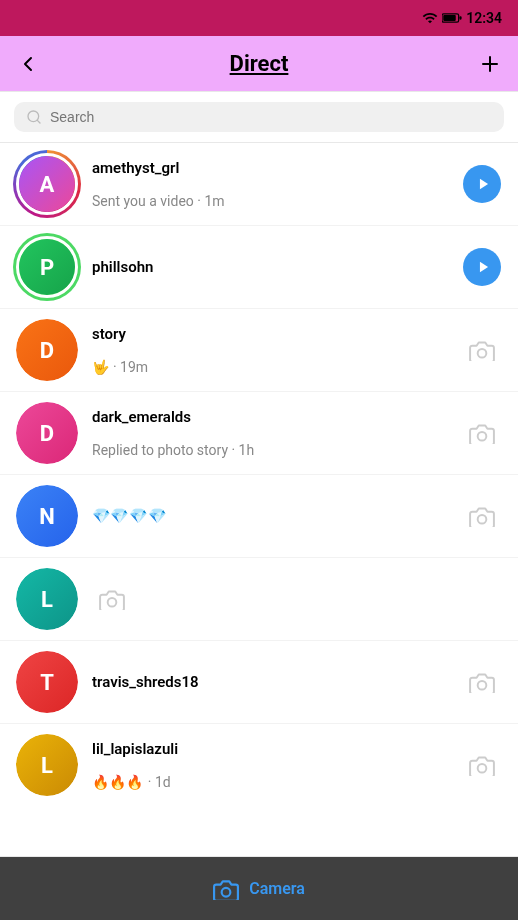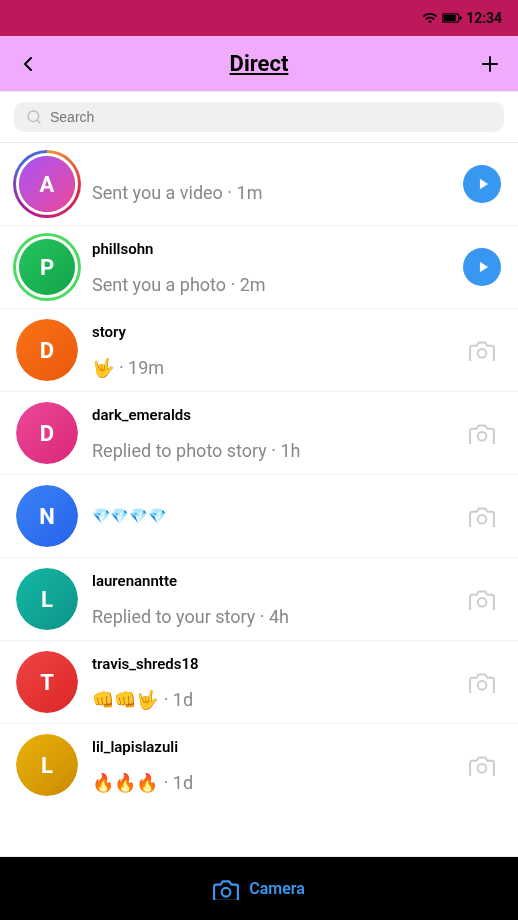--- a/index.html
+++ b/index.html
@@ -151,21 +151,21 @@
     }
     .message-username {
       font-size: 15px;
       font-weight: 600;
       color: #000;
       white-space: nowrap;
       overflow: hidden;
       text-overflow: ellipsis;
     }
     .message-preview {
-      font-size: 18px;
+      font-size: 14px;
       color: #888;
       margin-top: 16px;
       white-space: nowrap;
       overflow: hidden;
       text-overflow: ellipsis;
     }
 
     
     .action-icon {
       flex-shrink: 0;
@@ -190,21 +190,21 @@
     .camera-icon {
       color: #ccc;
     }
 
     
     .bottom-bar {
       position: fixed;
       bottom: 0;
       width: 518px;
       height: 64px;
-      background: #000000;
+      background: #404040;
       border-top: 1px solid #e8e8e8;
       display: flex;
       align-items: center;
       justify-content: center;
       gap: 10px;
       cursor: pointer;
     }
     .bottom-bar-label {
       font-size: 16px;
       font-weight: 600;
@@ -273,20 +273,21 @@
 <ul class="message-list" id="message-list">
     <li class="message-item">
 
         <div class="avatar-wrapper">
           <div class="avatar-ring-gradient"></div>
           <div class="avatar-inner">
             <div class="avatar-placeholder bg-purple">A</div>
           </div>
         </div>
       <div class="message-content">
+        <div class="message-username">amethyst_grl</div>
         <div class="message-preview">Sent you a video · 1m</div>
       </div>
 
         <div class="action-icon">
           <div class="play-btn">
             <svg width="14" height="14" viewBox="0 0 24 24" fill="white">
               <polygon points="5,3 19,12 5,21"></polygon>
             </svg>
           </div>
         </div>
@@ -294,21 +295,20 @@
     <li class="message-item">
 
         <div class="avatar-wrapper">
           <div class="avatar-ring-green"></div>
           <div class="avatar-inner">
             <div class="avatar-placeholder bg-green">P</div>
           </div>
         </div>
       <div class="message-content">
         <div class="message-username">phillsohn</div>
-        <div class="message-preview">Sent you a photo · 2m</div>
       </div>
 
         <div class="action-icon">
           <div class="play-btn">
             <svg width="14" height="14" viewBox="0 0 24 24" fill="white">
               <polygon points="5,3 19,12 5,21"></polygon>
             </svg>
           </div>
         </div>
     </li>
@@ -368,42 +368,37 @@
           </svg>
         </div>
     </li>
     <li class="message-item">
 
         <div class="avatar-wrapper">
           <div class="avatar-inner" style="top:0;left:0;border:none;">
             <div class="avatar-placeholder bg-teal">L</div>
           </div>
         </div>
-      <div class="message-content">
-        <div class="message-username">laurenanntte</div>
-        <div class="message-preview">Replied to your story · 4h</div>
-      </div>
 
         <div class="action-icon camera-icon">
           <svg width="26" height="22" viewBox="0 0 24 20" fill="none" stroke="#ccc" stroke-width="1.8" stroke-linecap="round" stroke-linejoin="round">
             <path d="M23 19a2 2 0 0 1-2 2H3a2 2 0 0 1-2-2V8a2 2 0 0 1 2-2h4l2-3h6l2 3h4a2 2 0 0 1 2 2z"></path>
             <circle cx="12" cy="13" r="4"></circle>
           </svg>
         </div>
     </li>
     <li class="message-item">
 
         <div class="avatar-wrapper">
           <div class="avatar-inner" style="top:0;left:0;border:none;">
             <div class="avatar-placeholder bg-red">T</div>
           </div>
         </div>
       <div class="message-content">
         <div class="message-username">travis_shreds18</div>
-        <div class="message-preview">👊👊🤟 · 1d</div>
       </div>
 
         <div class="action-icon camera-icon">
           <svg width="26" height="22" viewBox="0 0 24 20" fill="none" stroke="#ccc" stroke-width="1.8" stroke-linecap="round" stroke-linejoin="round">
             <path d="M23 19a2 2 0 0 1-2 2H3a2 2 0 0 1-2-2V8a2 2 0 0 1 2-2h4l2-3h6l2 3h4a2 2 0 0 1 2 2z"></path>
             <circle cx="12" cy="13" r="4"></circle>
           </svg>
         </div>
     </li>
     <li class="message-item">

